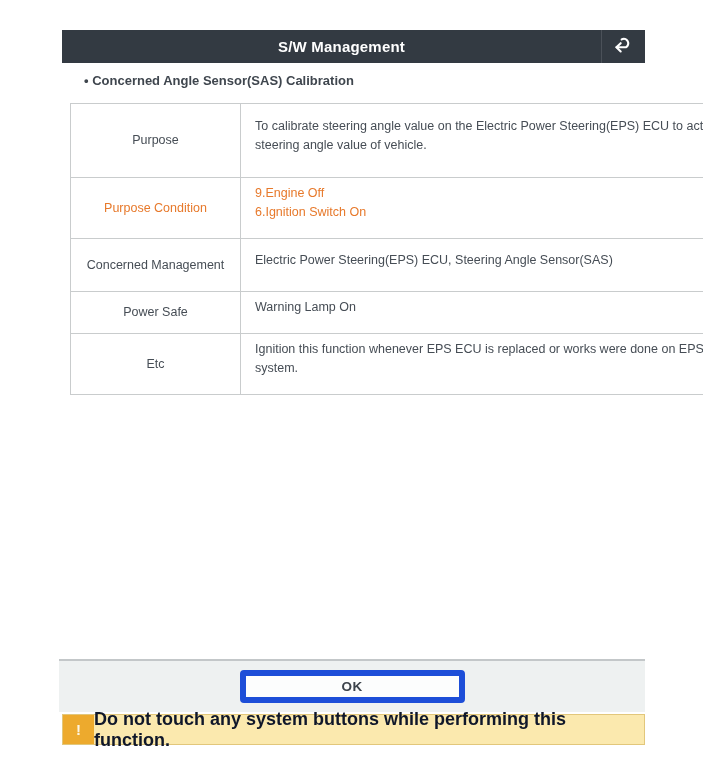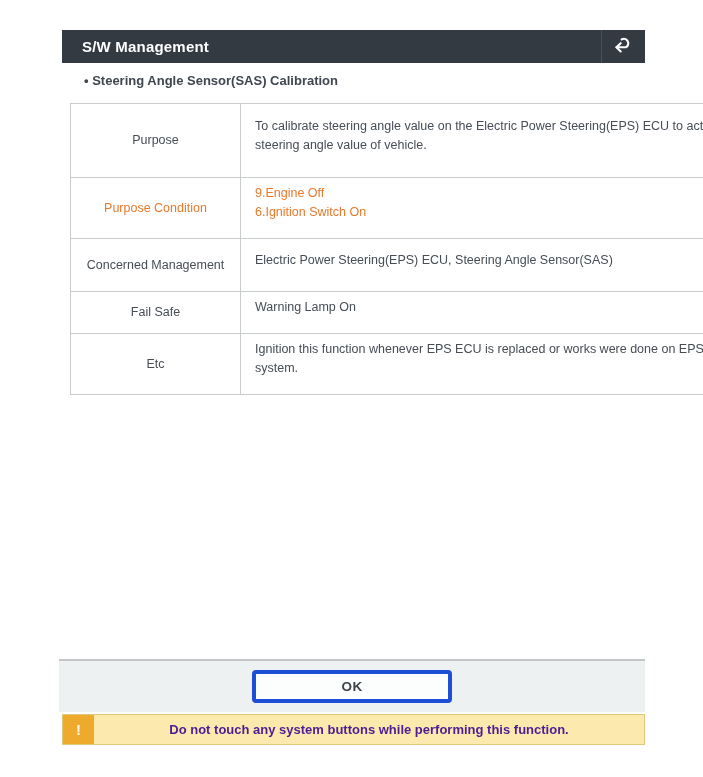--- a/index.html
+++ b/index.html
@@ -3,21 +3,21 @@
 <meta charset="utf-8">
 <style>
   * { margin:0; padding:0; box-sizing:border-box; }
   html,body { width:703px; height:777px; background:#ffffff;
     font-family:"Liberation Sans", sans-serif; }
   .stage { position:relative; width:703px; height:777px; background:#ffffff; overflow:hidden; }
 
   
   .header-bar { position:absolute; left:62px; top:30px; width:583px; height:33px;
     background:#333a42; display:flex; align-items:center; }
-  .header-title { flex:1; text-align:left; color:#ffffff; font-size:15px; font-weight:bold;
+  .header-title { flex:1; text-align:center; color:#ffffff; font-size:15px; font-weight:bold;
     letter-spacing:0.2px; padding-left:20px; }
   .header-back { width:44px; height:33px; display:flex; align-items:center; justify-content:center;
     border-left:1px solid rgba(255,255,255,0.12); cursor:pointer; }
 
   
   .section-title { position:absolute; left:84px; top:73px; font-size:13px; font-weight:bold;
     color:#3f464e; }
 
   
   .spec-table { position:absolute; left:70px; top:103px; width:678px; border-collapse:collapse;
@@ -25,71 +25,71 @@
   .spec-table td { border:1px solid #c9cccd; vertical-align:middle; line-height:19px; }
   .spec-table td.lbl { width:170px; text-align:center; padding:4px 10px; }
   .spec-table td.val { padding:6px 12px 16px 14px; }
   .hl { color:#e7792b; }
   .val-line { display:block; }
 
   
   .footer-bar { position:absolute; left:59px; top:659px; width:586px; height:53px;
     background:#eef1f1; border-top:2px solid #c3c7c9; display:flex; align-items:center;
     justify-content:center; }
-  .ok-button { width:200px; height:33px; background:#fcfdfd; border:4px solid #1d4ed8;
+  .ok-button { width:225px; height:33px; background:#fcfdfd; border:6px solid #1d4ed8;
     border-radius:4px; font-family:"Liberation Sans", sans-serif; font-size:13.5px;
     font-weight:bold; color:#3d444c; letter-spacing:0.5px; cursor:pointer;
     display:flex; align-items:center; justify-content:center; }
 
   
   .warning-bar { position:absolute; left:62px; top:714px; width:583px; height:31px;
     background:#fbe9ae; border:1px solid #e2c77b; display:flex; align-items:stretch; }
   .warning-icon-box { width:31px; background:#edaa2d; color:#fdf6e3; font-weight:bold;
     font-size:15px; display:flex; align-items:center; justify-content:center; }
   .warning-text { flex:1; display:flex; align-items:center; justify-content:center;
-    font-size:13px; font-weight:bold; color:#4c1d95; }
+    font-size:18px; font-weight:bold; color:#0f172a; }
 </style>
 </head>
 <body>
 
 <div class="stage">
 
   <div class="header-bar">
     <div class="header-title">S/W Management</div>
     <div class="header-back">
       <span>
         <svg width="24" height="17" viewBox="0 0 24 18" aria-hidden="true">
           <path d="M4 12 H14 A4.6 4.6 0 1 0 9.5 3.6" fill="none" stroke="#ffffff" stroke-width="2.2" stroke-linecap="round"></path>
           <path d="M8.5 7.6 L4 12 L8.5 16.4" fill="none" stroke="#ffffff" stroke-width="2.2" stroke-linecap="round" stroke-linejoin="round"></path>
         </svg>
       </span>
     </div>
   </div>
 
-  <div class="section-title">• Steering Angle Sensor(SAS) Calibration</div>
+  <div class="section-title">• Concerned Angle Sensor(SAS) Calibration</div>
 
   <table class="spec-table">
     <tbody>
         <tr>
       <td class="lbl" style="height:74px">Purpose</td>
       <td class="val">To calibrate steering angle value on the Electric Power Steering(EPS) ECU to actual steering angle value of vehicle.</td>
     </tr>
     <tr>
       <td class="lbl hl" style="height:50px">Purpose Condition</td>
       <td class="val hl">
         <span class="val-line">9.Engine Off</span>
         <span class="val-line">6.Ignition Switch On</span>
       </td>
     </tr>
     <tr>
       <td class="lbl" style="height:53px">Concerned Management</td>
       <td class="val">Electric Power Steering(EPS) ECU, Steering Angle Sensor(SAS)</td>
     </tr>
     <tr>
-      <td class="lbl" style="height:36px">Fail Safe</td>
+      <td class="lbl" style="height:36px">Power Safe</td>
       <td class="val">Warning Lamp On</td>
     </tr>
     <tr>
       <td class="lbl" style="height:51px">Etc</td>
       <td class="val">Ignition this function whenever EPS ECU is replaced or works were done on EPS system.</td>
     </tr>
   </tbody>
     </table>
 
   <div class="footer-bar">

